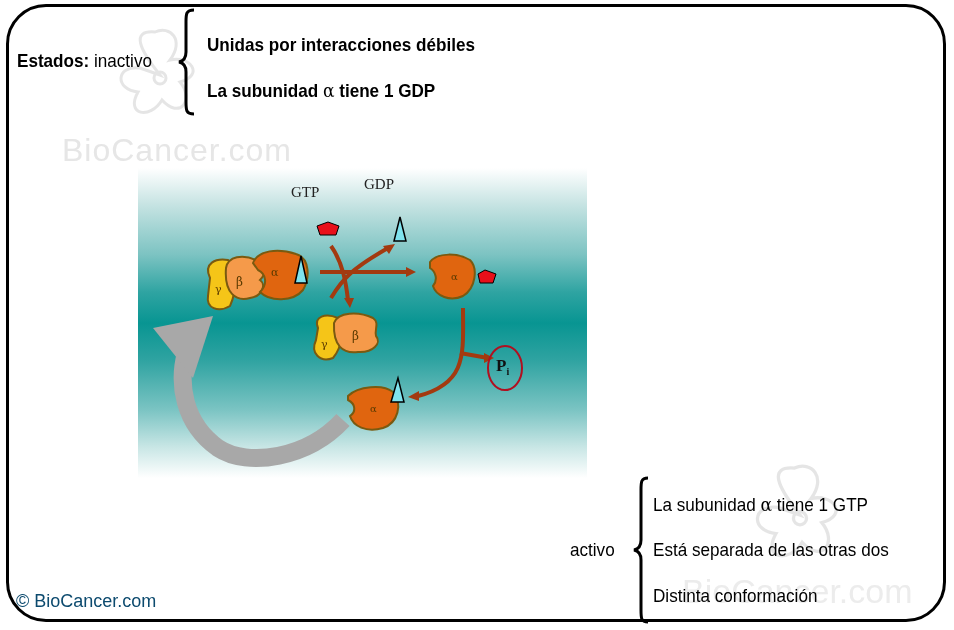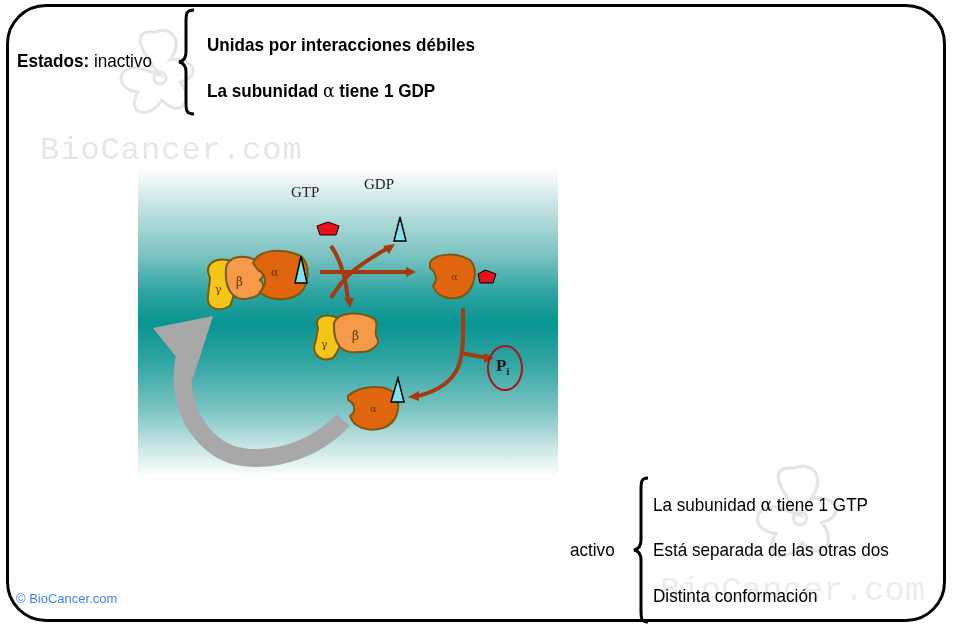--- a/index.html
+++ b/index.html
@@ -1,38 +1,38 @@
 <!DOCTYPE html>
 <html><head>
 <meta charset="utf-8">
 <style>
   html, body { margin: 0; padding: 0; background: #ffffff; }
   body { width: 954px; height: 630px; position: relative; overflow: hidden;
          font-family: "Liberation Sans", sans-serif; }
   .frame { position: absolute; left: 6px; top: 4px; width: 940px; height: 618px;
            border: 3px solid #000; border-radius: 40px; box-sizing: border-box; }
-  .wm { position: absolute; color: #e6e6e6; font-family: Liberation Mono, monospace; }
+  .wm { position: absolute; color: #e6e6e6; font-family: Liberation Sans, sans-serif; margin-left: 22px; }
   .wm-top { left: 40px; top: 132px; font-size: 32px; letter-spacing: 1px; }
   .wm-bot { left: 660px; top: 572px; font-size: 34px; color: #ececec; }
-  .copyright { position: absolute; left: 16px; top: 591px; font-size: 13px; color: #3b82f6; }
+  .copyright { position: absolute; left: 16px; top: 591px; font-size: 18px; color: #0c4a6e; }
   .flower { position: absolute; opacity: 0.25; }
 
   .state-label { position: absolute; left: 17px; top: 50px; font-size: 19px; color: #000;
                  transform: scaleX(0.9); transform-origin: left; white-space: nowrap; }
   .state-label b { font-weight: bold; }
   .brace { position: absolute; }
   .line { position: absolute; font-size: 19px; color: #000; white-space: nowrap;
           transform: scaleX(0.9); transform-origin: left; }
   .bold { font-weight: bold; }
   .alpha { font-family: "DejaVu Serif", serif; font-weight: normal; }
 
   .diagram { position: absolute; left: 138px; top: 168px; width: 420px; height: 310px;
      background: linear-gradient(to bottom,
        #ffffff 0%, #c5e3e2 12%, #7cc3c2 28%, #2fa4a2 40%, #089592 50%,
-       #2fa3a1 62%, #7bc4c3 78%, #c8e6e5 90%, #ffffff 100%); }
+       #2fa3a1 62%, #7bc4c3 78%, #c8e6e5 90%, #ffffff 100%); padding-left: 29px; }
   .dlabel { position: absolute; font-family: "Liberation Serif", serif; font-size: 15px; color: #222; }
   .diagram svg { position: absolute; left: 0; top: 0; }
 </style>
 </head>
 <body>
 
 <div class="frame"></div>
 
 <svg class="flower" style="left:110px;top:20px" width="100" height="110" viewBox="0 0 100 110">
   <g fill="none" stroke="#999" stroke-width="3">

